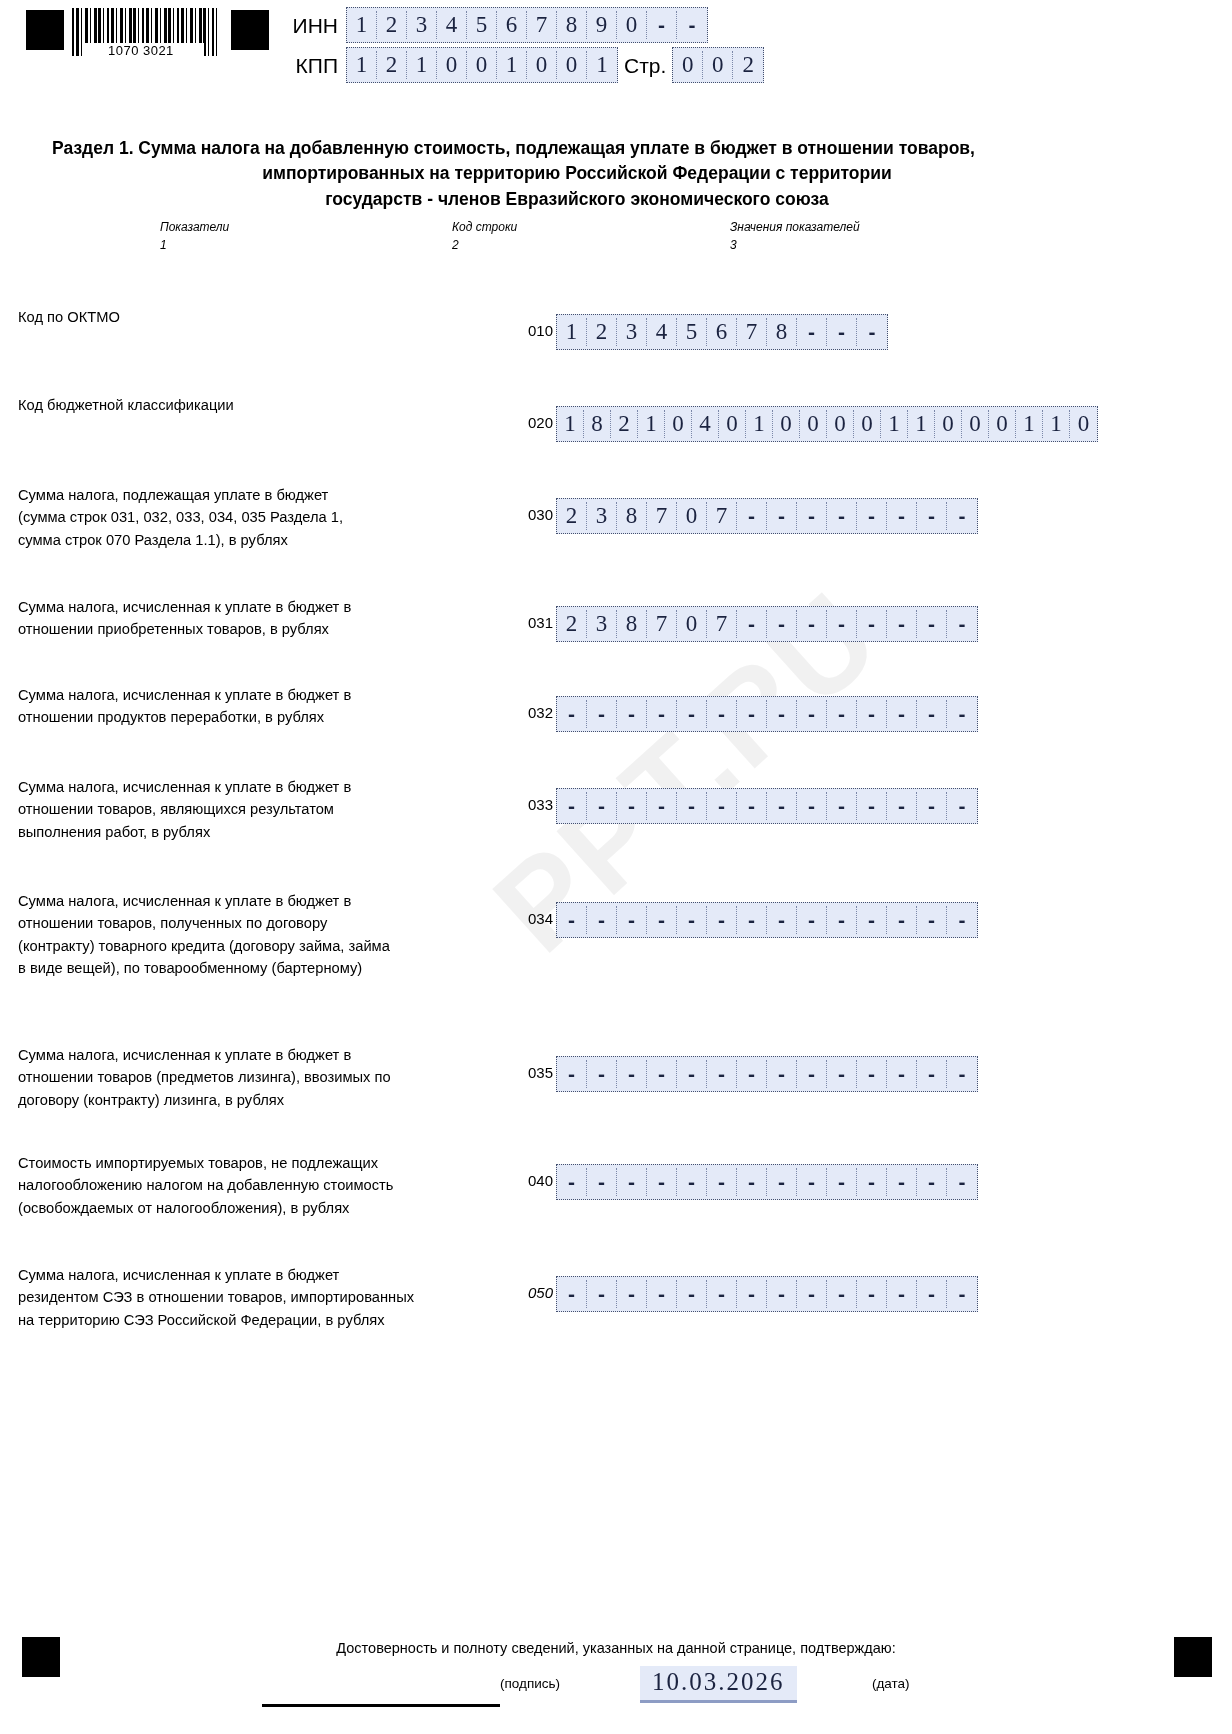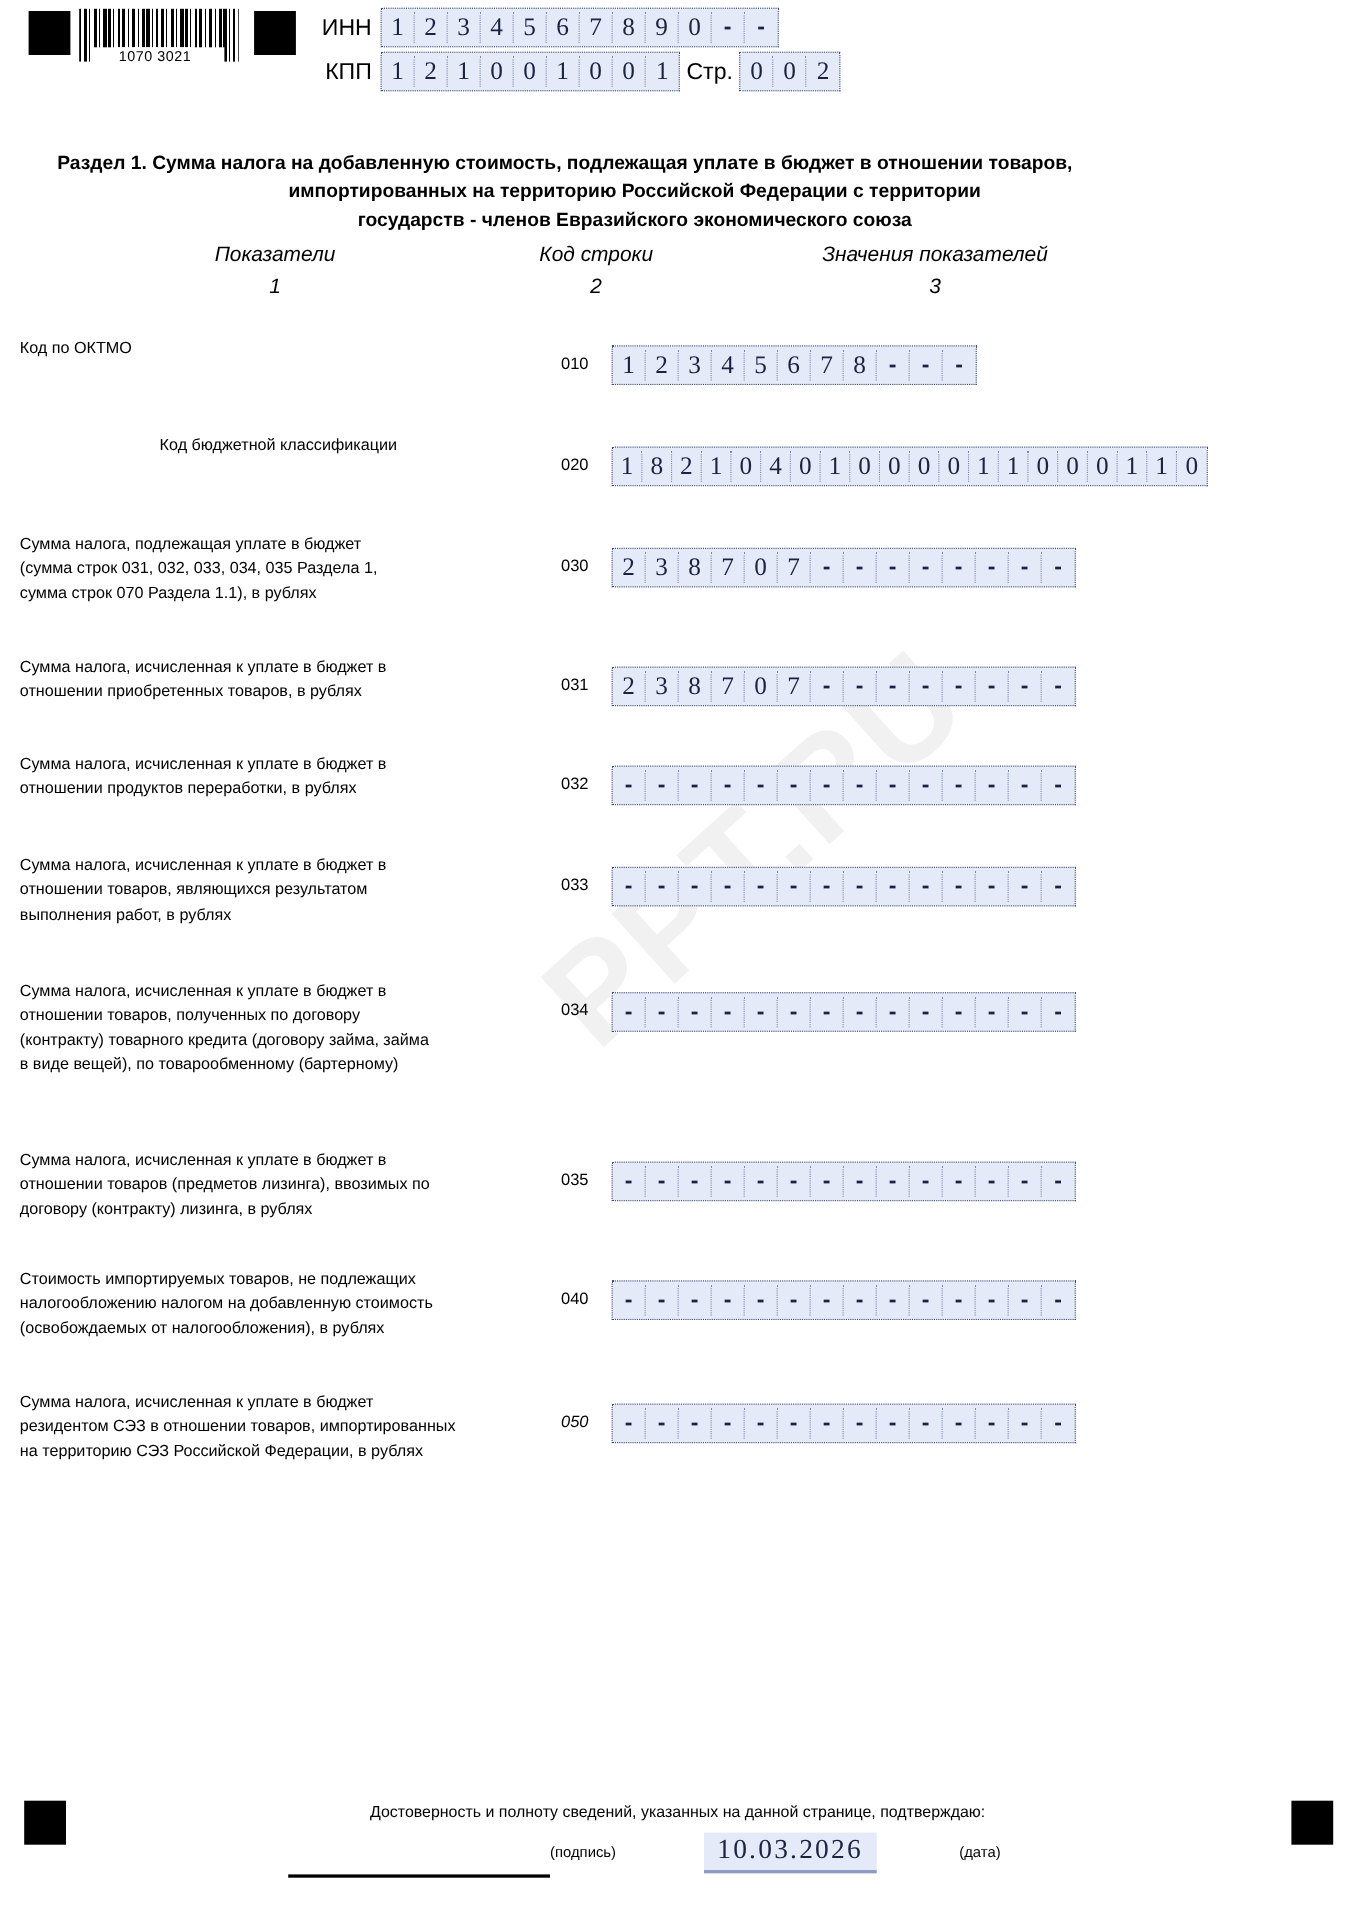--- a/index.html
+++ b/index.html
@@ -120,22 +120,22 @@
     font-weight: bold;
     line-height: 1.45;
   }
   .sec-title .l1 { display: block; text-align: left; }
   .sec-title .l2, .sec-title .l3 { display: block; }
 
   
   .colhdr {
     position: absolute;
     font-style: italic;
-    font-size: 19px;
-    text-align: center;
+    font-size: 12px;
+    text-align: left;
     line-height: 1.5;
   }
   .colhdr-1 { left: 160px; top: 218px; width: 180px; }
   .colhdr-2 { left: 452px; top: 218px; width: 180px; }
   .colhdr-3 { left: 730px; top: 218px; width: 240px; }
 
   
   .row {
     position: absolute;
     left: 0;
@@ -143,24 +143,24 @@
   }
   .row-label {
     position: absolute;
     left: 18px;
     width: 470px;
     font-size: 14.7px;
     line-height: 1.52;
   }
   .row-code {
     position: absolute;
-    left: 489px;
+    left: 528px;
     width: 46px;
     font-size: 15px;
-    text-align: right;
+    text-align: left;
   }
 
   
   .cells.kbk .cell { width: 27px; }
 
   
   .watermark {
     position: absolute;
     left: 455px; top: 700px;
     font-size: 125px;
@@ -308,21 +308,21 @@
           <div class="cell">5</div>
           <div class="cell">6</div>
           <div class="cell">7</div>
           <div class="cell">8</div>
           <div class="cell dash">-</div>
           <div class="cell dash">-</div>
           <div class="cell dash">-</div>
         </div>
       </div>
       <div class="row" style="top: 392px;">
-        <div class="row-label" style="top: 2px; text-align: center;">
+        <div class="row-label" style="top: 2px;">
           <div>Код бюджетной классификации</div>
         </div>
         <div class="row-code" style="top: 22px;">020</div>
         <div class="cells kbk" style="position: absolute; left: 556px; top: 14px;">
           <div class="cell">1</div>
           <div class="cell">8</div>
           <div class="cell">2</div>
           <div class="cell">1</div>
           <div class="cell">0</div>
           <div class="cell">4</div>

